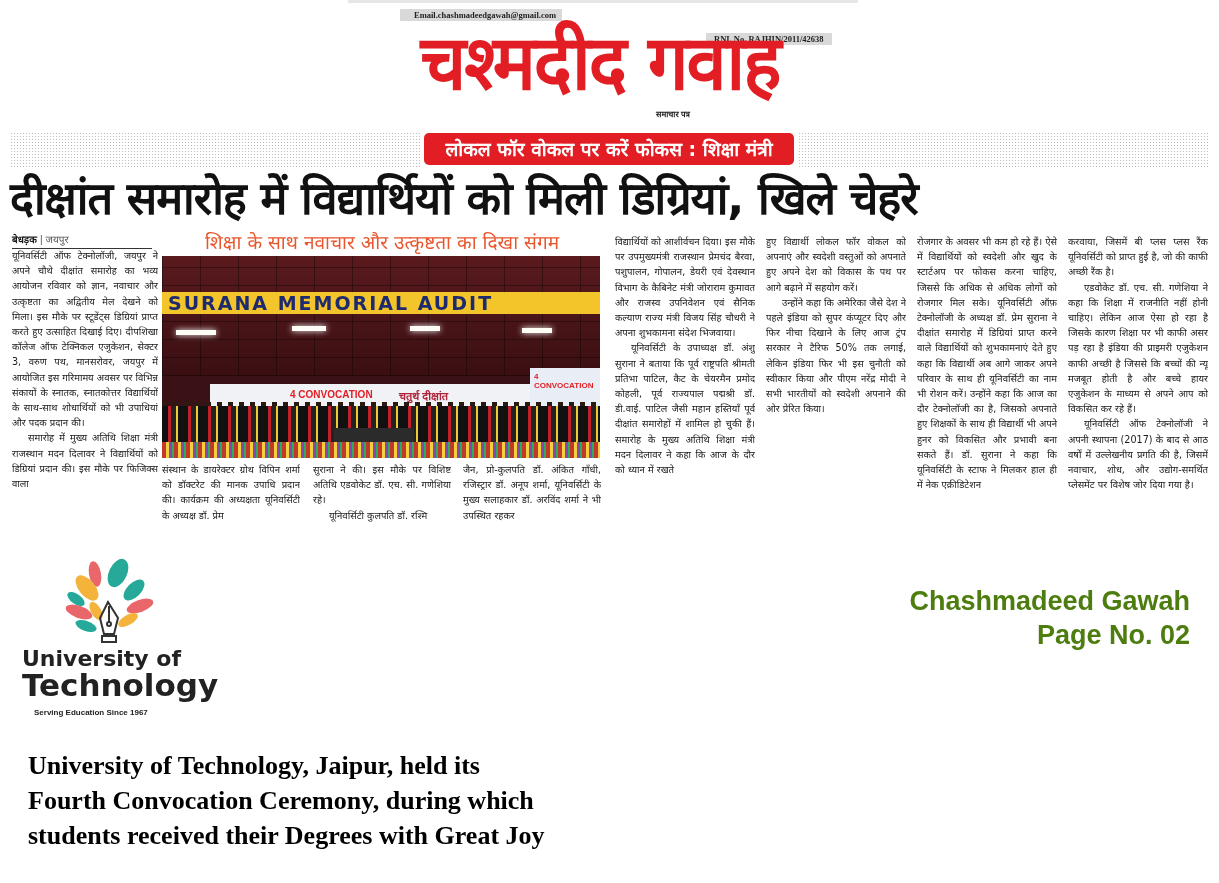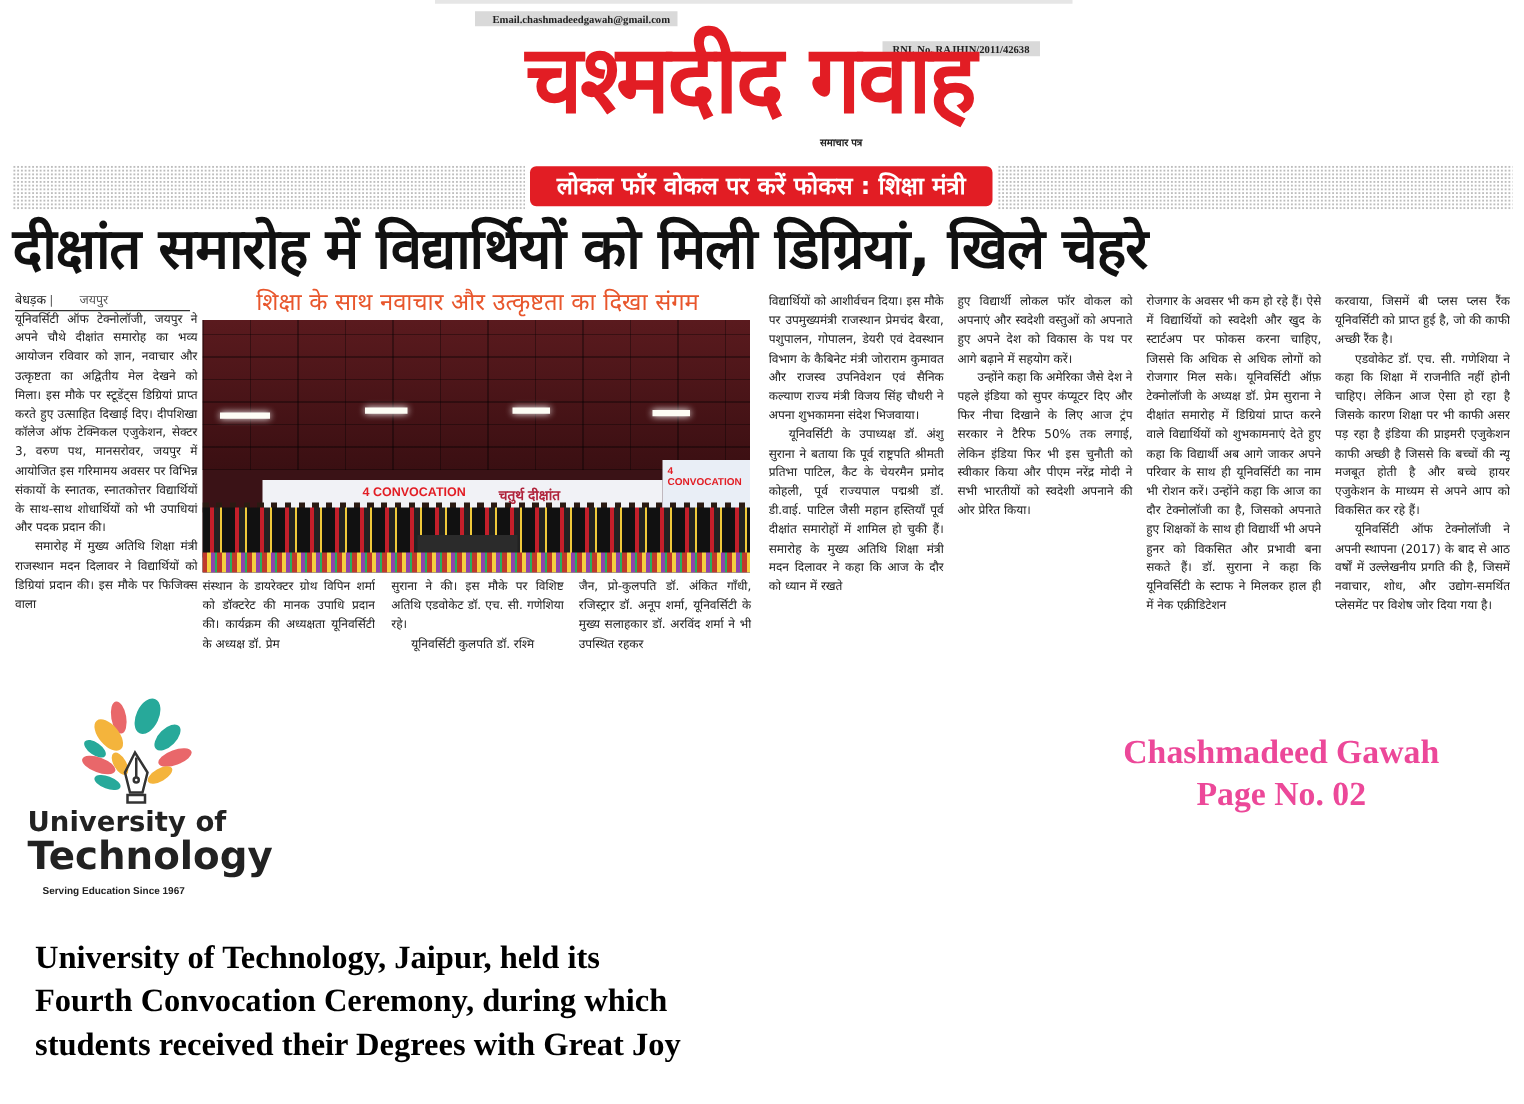--- a/index.html
+++ b/index.html
@@ -1,35 +1,35 @@
 <!DOCTYPE html>
 <html><head>
 <meta charset="utf-8">
 <style>
   html, body { margin:0; padding:0; background:#ffffff; }
   body { width:1219px; height:883px; position:relative; overflow:hidden; font-family:"Liberation Sans", sans-serif; color:#1a1a1a; }
 
   
   .mast-bg { position:absolute; left:348px; top:0; width:510px; height:122px; background:#fff; }
   .mast-topline { position:absolute; left:348px; top:0; width:510px; height:3px; background:#e6e6e6; }
-  .email { position:absolute; left:380px; top:9px; background:#d9d9d9; font-family:"Liberation Serif", serif; font-size:8.5px; font-weight:bold; padding:1px 6px 1px 14px; color:#222; }
+  .email { position:absolute; left:400px; top:9px; background:#d9d9d9; font-family:"Liberation Serif", serif; font-size:8.5px; font-weight:bold; padding:1px 6px 1px 14px; color:#222; }
   .rni { position:absolute; left:706px; top:9px; background:#d9d9d9; font-family:"Liberation Serif", serif; font-size:8.5px; font-weight:bold; padding:1px 8px; color:#222;margin-top:24px; }
   .logo-title { position:absolute; left:350px; top:18px; width:500px; text-align:center; font-family:"DejaVu Sans", sans-serif; font-weight:bold; font-size:72px; line-height:90px; color:#e21d24; letter-spacing:-2px; transform:scaleY(1.05); }
   .logo-sub { position:absolute; left:656px; top:108px; font-size:8px; font-weight:bold; color:#222; }
 
   
   .dots { position:absolute; top:132px; height:36px; background-image:radial-gradient(#bdbdbd 0.8px, transparent 0.9px); background-size:3px 3px; }
   .kicker { position:absolute; left:424px; top:133px; width:370px; height:32px; background:#e21d24; border-radius:5px; color:#fff; font-weight:bold; font-size:19px; line-height:32px; text-align:center; font-family:"DejaVu Sans", sans-serif; }
 
   .headline { position:absolute; left:10px; top:168px; width:1200px; font-family:"DejaVu Sans", sans-serif; font-weight:bold; font-size:45px; line-height:62px; color:#111; letter-spacing:-1px; white-space:nowrap; }
 
   .byline { position:absolute; left:12px; top:232px; width:140px; font-size:10px; border-bottom:1px solid #333; padding-bottom:2px; }
-  .byline .b1 { font-weight:normal; }
+  .byline .b1 { font-weight:bold; }
   .byline .sep { color:#555; margin:0 3px; }
-  .byline .b2 { color:#555;margin-left:18px; }
+  .byline .b2 { color:#555; }
 
   .subhead { position:absolute; left:162px; top:228px; width:440px; text-align:center; color:#e8562c; font-family:"DejaVu Sans", sans-serif; font-size:19px; line-height:28px; white-space:nowrap; }
 
   
   .photo { position:absolute; left:162px; top:256px; width:438px; height:202px; overflow:hidden; background:#3a1216; }
   .ceiling { position:absolute; left:0; top:0; width:100%; height:120px; background:
       repeating-linear-gradient(90deg, rgba(0,0,0,0.35) 0 1px, transparent 1px 38px),
       repeating-linear-gradient(0deg, rgba(0,0,0,0.35) 0 1px, transparent 1px 18px),
       linear-gradient(#5a1a1e,#3a0f12); }
   .banner { position:absolute; left:0; top:36px; width:100%; height:22px; background:#f3c52a; color:#1e2a6e; font-weight:bold; font-size:19px; line-height:22px; letter-spacing:2px; white-space:nowrap; padding-left:6px; box-sizing:border-box; font-family:"DejaVu Sans", sans-serif; }
@@ -48,21 +48,21 @@
   
   .col { position:absolute; font-family:"DejaVu Sans", sans-serif; font-size:9.6px; line-height:15.2px; text-align:justify; color:#1a1a1a; overflow:hidden; }
   .col p { margin:0; }
   .col p.ind { text-indent:16px; }
 
   
   .uot-logo { position:absolute; left:16px; top:556px; width:190px; height:170px; }
   .uot-name { position:absolute; left:22px; top:646px; font-family:"DejaVu Sans", sans-serif; font-weight:bold; font-size:22px; line-height:26px; color:#222; }
   .uot-tag { position:absolute; left:34px; top:708px; font-size:8px; font-weight:bold; color:#222; }
 
-  .pubinfo { position:absolute; left:860px; top:584px; width:330px; text-align:center; font-family:Liberation Serif, serif; font-weight:bold; font-size:27px; line-height:34px; color:#ec4899; }
+  .pubinfo { position:absolute; left:860px; top:584px; width:330px; text-align:right; font-family:Liberation Sans, sans-serif; font-weight:bold; font-size:27px; line-height:34px; color:#4d7c0f; }
   .caption { position:absolute; left:28px; top:748px; width:680px; font-family:"Liberation Serif", serif; font-weight:bold; font-size:26px; line-height:35px; color:#000; }
 </style>
 </head>
 <body>
 
 <div class="mast-bg"></div>
 <div class="mast-topline"></div>
 <div class="email">Email.chashmadeedgawah@gmail.com</div>
 <div class="rni">RNI. No. RAJHIN/2011/42638</div>
 <div class="logo-title">चश्मदीद गवाह</div>
@@ -75,20 +75,21 @@
 <div class="headline">दीक्षांत समारोह में विद्यार्थियों को मिली डिग्रियां, खिले चेहरे</div>
 
 <div class="byline">
   <span class="b1">बेधड़क</span><span class="sep">|</span><span class="b2">जयपुर</span>
 </div>
 
 <div class="subhead">शिक्षा के साथ नवाचार और उत्कृष्टता का दिखा संगम</div>
 
 <div class="photo">
   <div class="ceiling"></div>
+  <div class="banner">SURANA MEMORIAL AUDIT</div>
   <div class="light" style="left:14px; top:74px; width:40px;"></div>
   <div class="light" style="left:130px; top:70px; width:34px;"></div>
   <div class="light" style="left:248px; top:70px; width:30px;"></div>
   <div class="light" style="left:360px; top:72px; width:30px;"></div>
   <div class="backdrop">
     <span class="c4">4 CONVOCATION</span>
     <span class="cd">चतुर्थ दीक्षांत</span>
   </div>
   <div class="screen">
     <span>4 CONVOCATION</span>

